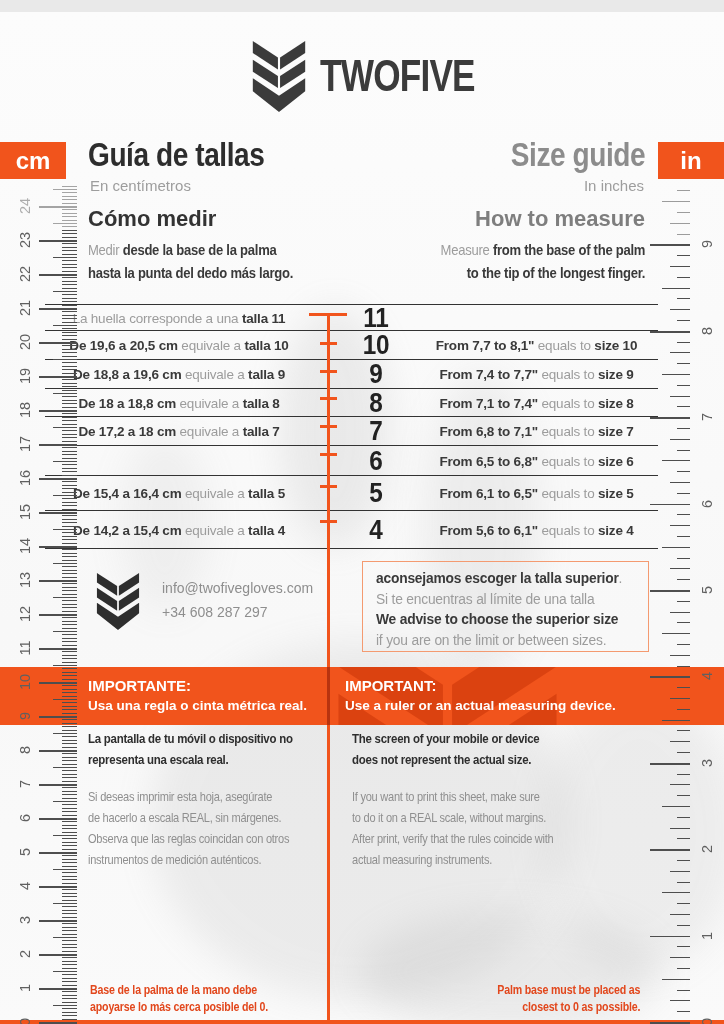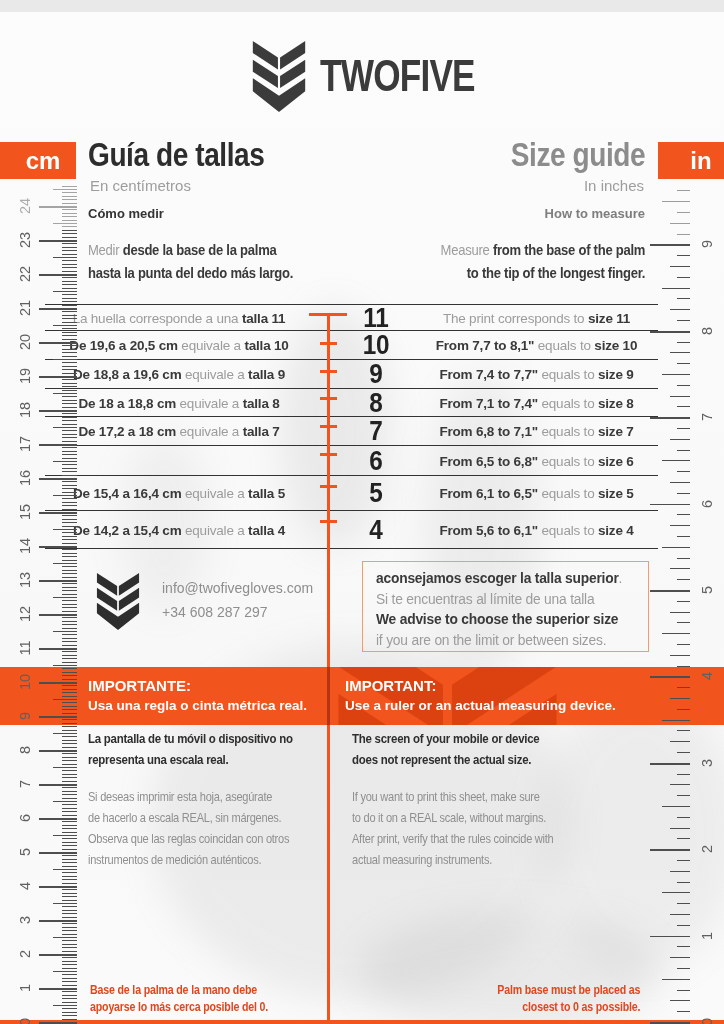--- a/index.html
+++ b/index.html
@@ -8,29 +8,29 @@
         font-family:"Liberation Sans",sans-serif;color:#3A3A3A;}
   
   .wm{position:absolute;background:#9a9a9a;border-radius:50%;filter:blur(18px);z-index:1;}
   
   #logo{position:absolute;left:250px;top:28px;display:flex;align-items:center;gap:12px;z-index:2;}
   #logo svg{display:block;}
   #logo-text{font-size:44px;font-weight:900;color:#3b3b3b;letter-spacing:-1px;
              transform:scaleX(.8);transform-origin:left center;white-space:nowrap;}
   .badge{position:absolute;top:130px;width:66px;height:37px;background:var(--orange,#F1541C);
          color:#fff;font-weight:bold;font-size:24px;display:flex;align-items:center;
-         justify-content:center;z-index:6;padding-left:10px;}
+         justify-content:center;z-index:6;}
   #badge-cm{left:0;} #badge-in{left:658px;}
   .big-title{position:absolute;top:124px;font-size:33px;font-weight:800;letter-spacing:-.5px;
              white-space:nowrap;z-index:2;}
   #title-es{left:88px;color:#2D2D2D;transform:scaleX(.85);transform-origin:left center;}
   #title-en{right:79px;color:#8C8C8C;transform:scaleX(.85);transform-origin:right center;}
   .sub{position:absolute;top:165px;font-size:15px;color:#9D9D9D;z-index:2;white-space:nowrap;}
   #sub-es{left:90px;} #sub-en{right:80px;text-align:right;}
-  .how{position:absolute;top:194px;font-size:13px;font-weight:bold;z-index:2;white-space:nowrap;}
+  .how{position:absolute;top:194px;font-size:22px;font-weight:bold;z-index:2;white-space:nowrap;}
   #how-es{left:88px;color:#333;} #how-en{right:79px;color:#7E7E7E;}
   .measure{position:absolute;top:226px;font-size:15px;line-height:23px;letter-spacing:-.3px;
            z-index:2;white-space:nowrap;}
   #measure-es{left:88px;transform:scaleX(.87);transform-origin:left top;}
   #measure-en{right:79px;text-align:right;transform:scaleX(.87);transform-origin:right top;}
   .seg-b{font-weight:bold;color:#3A3A3A;}
   .seg-g{font-weight:normal;color:#9C9C9C;}
   
   #size-table{position:absolute;left:45px;top:292px;width:613px;z-index:2;
               border-bottom:1.5px solid #333;}
@@ -124,21 +124,20 @@
     </div>
   <div class="measure" id="measure-en">
       <div class="segline"><span class="seg-g">Measure </span><span class="seg-b">from the base of the palm</span></div>
       <div class="segline"><span class="seg-b">to the tip of the longest finger.</span></div>
     </div>
 
   <div id="size-table">
       <div class="trow" style="height: 25px;">
         <div class="cell cell-es"><span class="seg-g">La huella corresponde a una </span><span class="seg-b">talla 11</span></div>
         <div class="cell cell-num">11</div>
-        <div class="cell cell-en"><span class="seg-g">The print corresponds to </span><span class="seg-b">size 11</span></div>
       </div>
       <div class="trow" style="height: 28px;">
         <div class="cell cell-es"><span class="seg-b">De 19,6 a 20,5 cm </span><span class="seg-g">equivale a </span><span class="seg-b">talla 10</span></div>
         <div class="cell cell-num">10</div>
         <div class="cell cell-en"><span class="seg-b">From 7,7 to 8,1" </span><span class="seg-g">equals to </span><span class="seg-b">size 10</span></div>
       </div>
       <div class="trow" style="height: 28px;">
         <div class="cell cell-es"><span class="seg-b">De 18,8 a 19,6 cm </span><span class="seg-g">equivale a </span><span class="seg-b">talla 9</span></div>
         <div class="cell cell-num">9</div>
         <div class="cell cell-en"><span class="seg-b">From 7,4 to 7,7" </span><span class="seg-g">equals to </span><span class="seg-b">size 9</span></div>

